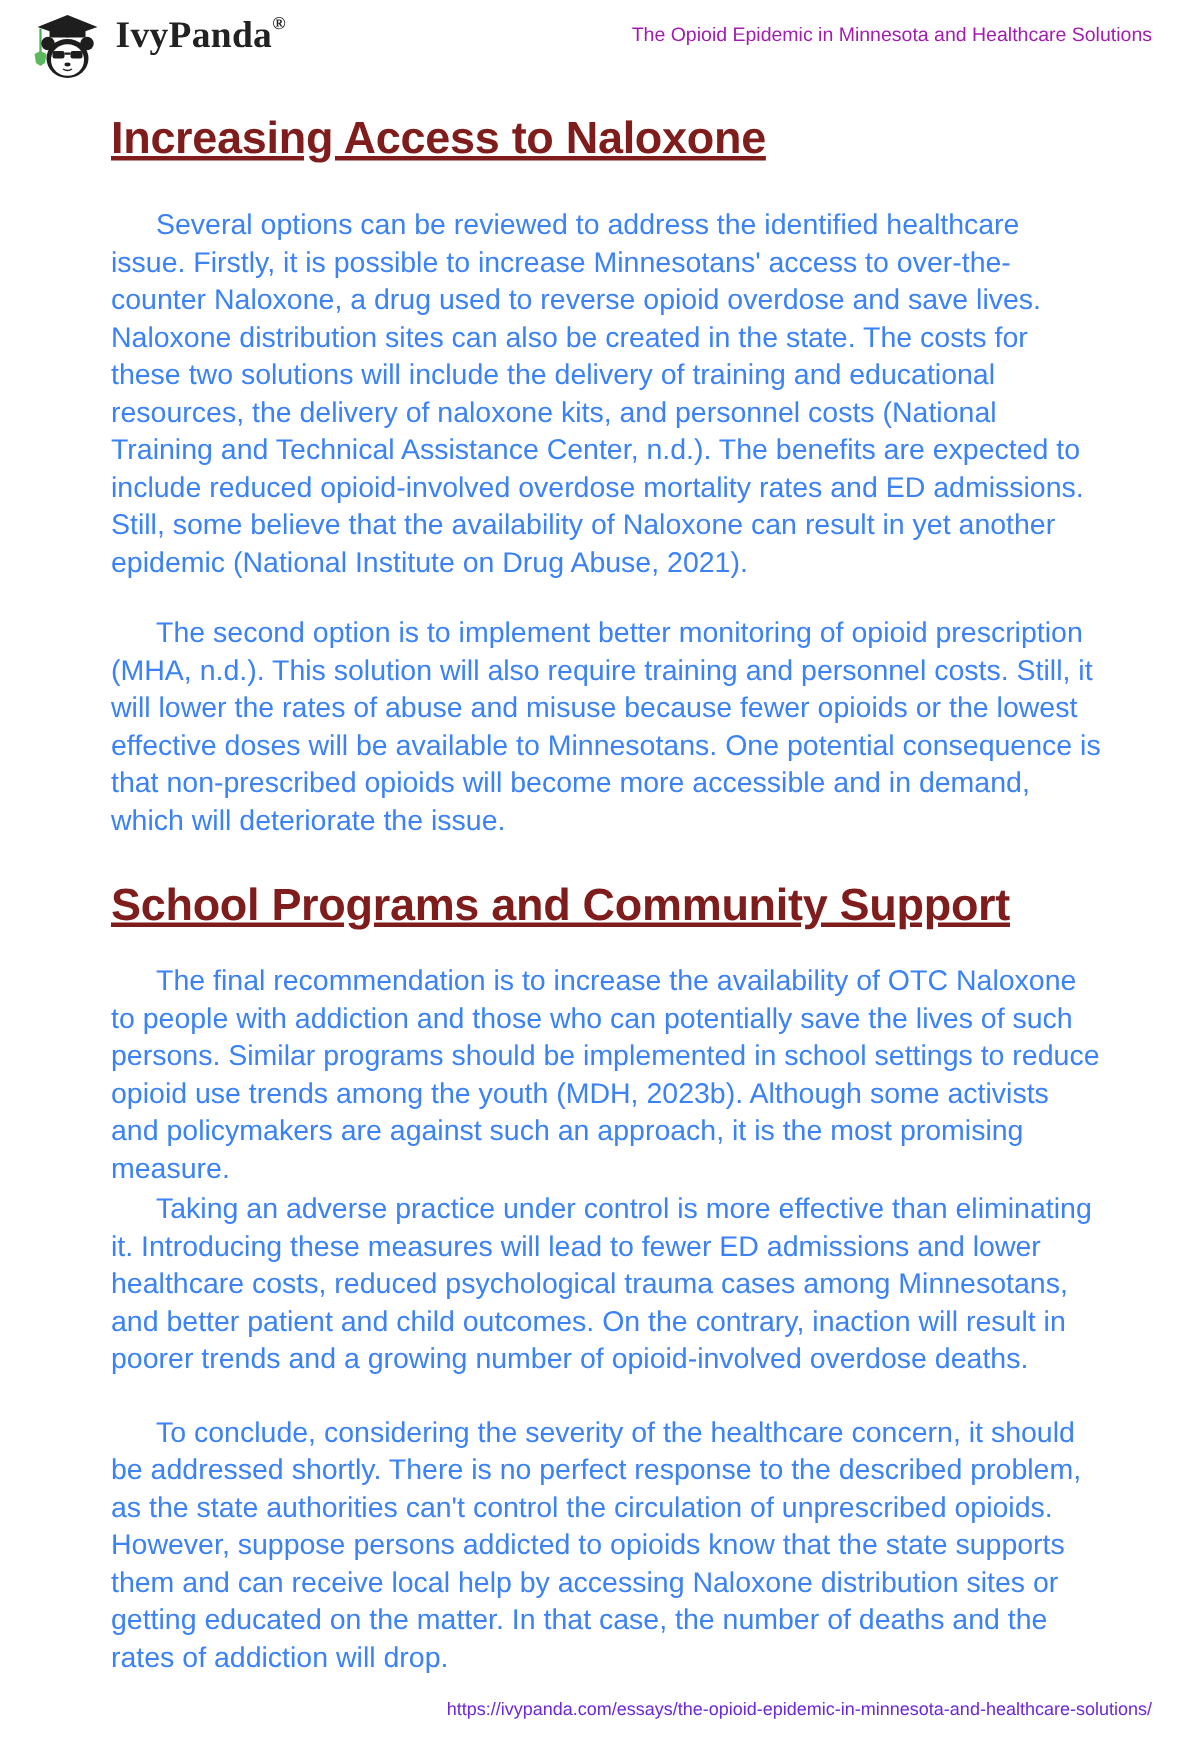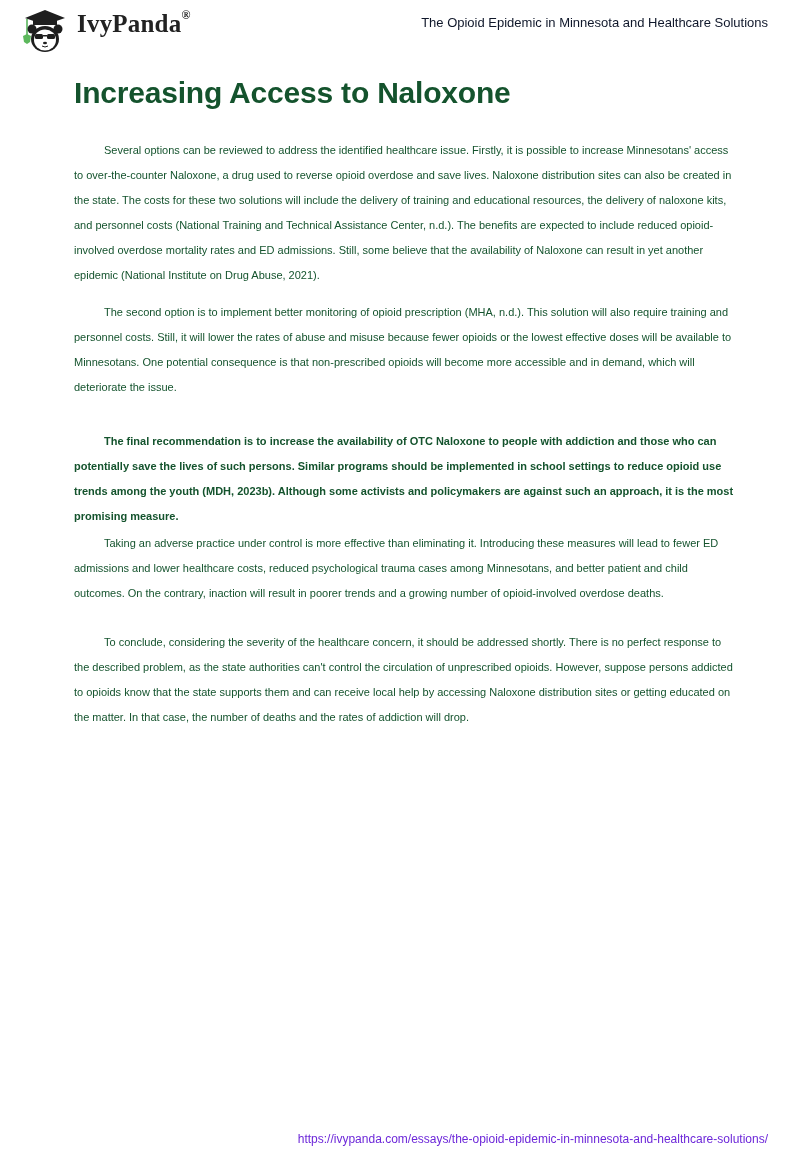--- a/index.html
+++ b/index.html
@@ -4,29 +4,29 @@
   <style>
     html, body { margin: 0; padding: 0; background: #ffffff; }
     body { width: 800px; height: 1160px; position: relative; overflow: hidden;
            font-family: "Liberation Sans", sans-serif; color: #222222; }
     .header { position: absolute; left: 0; top: 0; width: 800px; height: 60px; }
     .logo { position: absolute; left: 17px; top: 8px; display: flex; align-items: flex-start; }
     .logo-mark { width: 54px; height: 46px; }
     .logo-text { font-family: "Liberation Serif", serif; font-weight: bold; font-size: 25px; color: #222;
                  margin-left: 6px; margin-top: 2px; letter-spacing: 0.2px; }
     .logo-text sup { font-size: 12px; font-weight: bold; vertical-align: top; position: relative; top: -2px; }
-    .doc-title { position: absolute; right: 32px; top: 15px; font-size: 13px; color: #0f172a; }
+    .doc-title { position: absolute; right: 32px; top: 15px; font-size: 13px; color: #a21caf; }
     .content { position: absolute; left: 74px; top: 70px; width: 660px; }
-    h2 { font-size: 30px; font-weight: bold; color: #14532d; margin: 0; line-height: 40px; letter-spacing: -0.2px; }
-    p { font-size: 11px; line-height: 25px; margin: 0; text-indent: 30px; color: #14532d; }
+    h2 { font-size: 30px; font-weight: bold; color: #7f1d1d; margin: 0; line-height: 40px; letter-spacing: -0.2px; text-decoration: underline; }
+    p { font-size: 19px; line-height: 25px; margin: 0; text-indent: 30px; color: #3b82f6; }
     .h1 { margin-top: 3px; }
     .p1 { margin-top: 25px; }
-    .p2 { margin-top: 12px; }
+    .p2 { margin-top: 22px; }
     .h-school { margin-top: 24px; }
-    .p3 { margin-top: 29px; font-weight: bold; }
+    .p3 { margin-top: 18px; }
     .p4 { margin-top: 2px; }
     .h-concl { margin-top: 25px; }
     .p5 { margin-top: 24px; }
     .footer-url { position: absolute; right: 32px; top: 1132px; font-size: 12px; color: #6d28d9; }
   </style>
 </head>
 <body>
 
 <div class="header">
   <div class="logo">
@@ -54,19 +54,20 @@
     <span class="logo-text"><span>IvyPanda</span><sup>®</sup></span>
   </div>
   <div class="doc-title">The Opioid Epidemic in Minnesota and Healthcare Solutions</div>
 </div>
 
 <div class="content">
   <h2 class="h1">Increasing Access to Naloxone</h2>
   <p class="p1">Several options can be reviewed to address the identified healthcare issue. Firstly, it is possible to increase Minnesotans' access to over-the-counter Naloxone, a drug used to reverse opioid overdose and save lives. Naloxone distribution sites can also be created in the state. The costs for these two solutions will include the delivery of training and educational resources, the delivery of naloxone kits, and personnel costs (National Training and Technical Assistance Center, n.d.). The benefits are expected to include reduced opioid-involved overdose mortality rates and ED admissions. Still, some believe that the availability of Naloxone can result in yet another epidemic (National Institute on Drug Abuse, 2021).</p>
   <p class="p2">The second option is to implement better monitoring of opioid prescription (MHA, n.d.). This solution will also require training and personnel costs. Still, it will lower the rates of abuse and misuse because fewer opioids or the lowest effective doses will be available to Minnesotans. One potential consequence is that non-prescribed opioids will become more accessible and in demand, which will deteriorate the issue.</p>
 
+  <h2 class="h-school">School Programs and Community Support</h2>
   <p class="p3">The final recommendation is to increase the availability of OTC Naloxone to people with addiction and those who can potentially save the lives of such persons. Similar programs should be implemented in school settings to reduce opioid use trends among the youth (MDH, 2023b). Although some activists and policymakers are against such an approach, it is the most promising measure.</p>
   <p class="p4">Taking an adverse practice under control is more effective than eliminating it. Introducing these measures will lead to fewer ED admissions and lower healthcare costs, reduced psychological trauma cases among Minnesotans, and better patient and child outcomes. On the contrary, inaction will result in poorer trends and a growing number of opioid-involved overdose deaths.</p>
 
   <p class="p5">To conclude, considering the severity of the healthcare concern, it should be addressed shortly. There is no perfect response to the described problem, as the state authorities can't control the circulation of unprescribed opioids. However, suppose persons addicted to opioids know that the state supports them and can receive local help by accessing Naloxone distribution sites or getting educated on the matter. In that case, the number of deaths and the rates of addiction will drop.</p>
 </div>
 
 <div class="footer-url">https://ivypanda.com/essays/the-opioid-epidemic-in-minnesota-and-healthcare-solutions/</div>
 
 </body></html>

